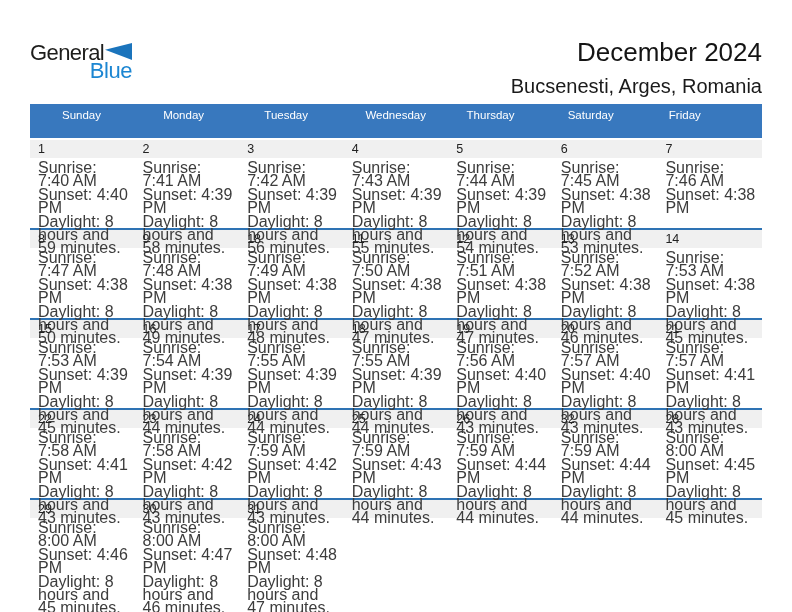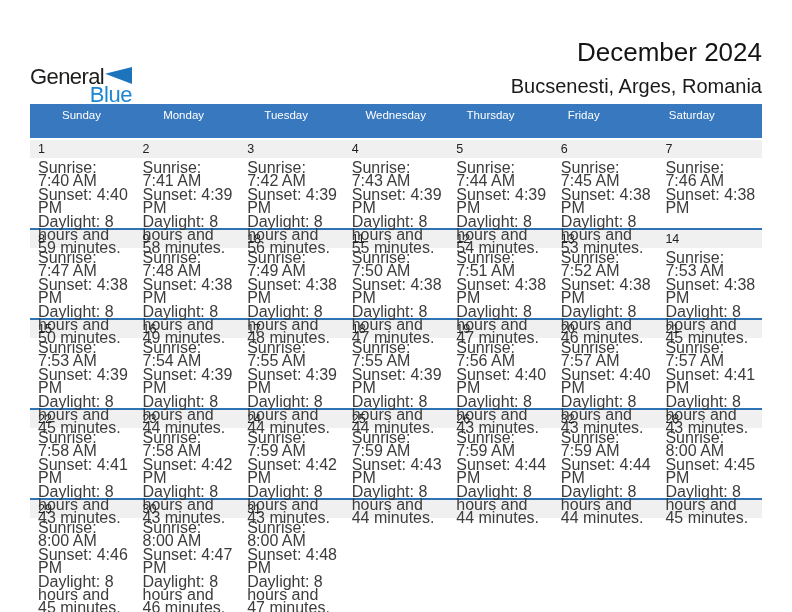--- a/index.html
+++ b/index.html
@@ -8,21 +8,21 @@
     --band-gray:#F0F0F0;
     --logo-blue:#1C86D2;
     --logo-triangle:#1B74BC;
   }
   *{box-sizing:border-box;margin:0;padding:0;}
   html,body{background:#fff;}
   body{width:792px;height:612px;font-family:"Liberation Sans",sans-serif;-webkit-font-smoothing:antialiased;}
   .page{position:relative;width:792px;height:612px;background:#ffffff;overflow:hidden;}
 
   
-  .logo{position:absolute;left:30px;top:42px;margin-top:24px;}
+  .logo{position:absolute;left:30px;top:42px;}
   .logo-top{display:flex;align-items:flex-start;}
   .logo-general{font-size:22px;line-height:1;color:#1d1d1b;letter-spacing:-0.6px;}
   .logo-triangle{width:27px;height:17px;margin-left:1px;margin-top:1px;
     background:var(--logo-triangle);
     clip-path:polygon(0 40%,100% 0,100% 100%);}
   .logo-blue{font-size:22px;line-height:1;color:var(--logo-blue);margin-top:-4px;margin-left:48px;letter-spacing:-0.4px;text-align:right;}
 
   
   .title-block{position:absolute;top:38px;right:30px;text-align:right;}
   .title{font-size:26px;font-weight:400;color:#141414;line-height:1.1;}
@@ -58,22 +58,22 @@
     <div class="subtitle">Bucsenesti, Arges, Romania</div>
   </div>
 
   <div class="calendar">
     <div class="weekday-row">
         <div class="wd">Sunday</div>
         <div class="wd">Monday</div>
         <div class="wd">Tuesday</div>
         <div class="wd">Wednesday</div>
         <div class="wd">Thursday</div>
+        <div class="wd">Saturday</div>
         <div class="wd">Friday</div>
-        <div class="wd">Saturday</div>
       </div>
     <div>
         <div class="week">
           <div class="band">
             <div class="daynum">1</div>
             <div class="daynum">2</div>
             <div class="daynum">3</div>
             <div class="daynum">4</div>
             <div class="daynum">5</div>
             <div class="daynum">6</div>

